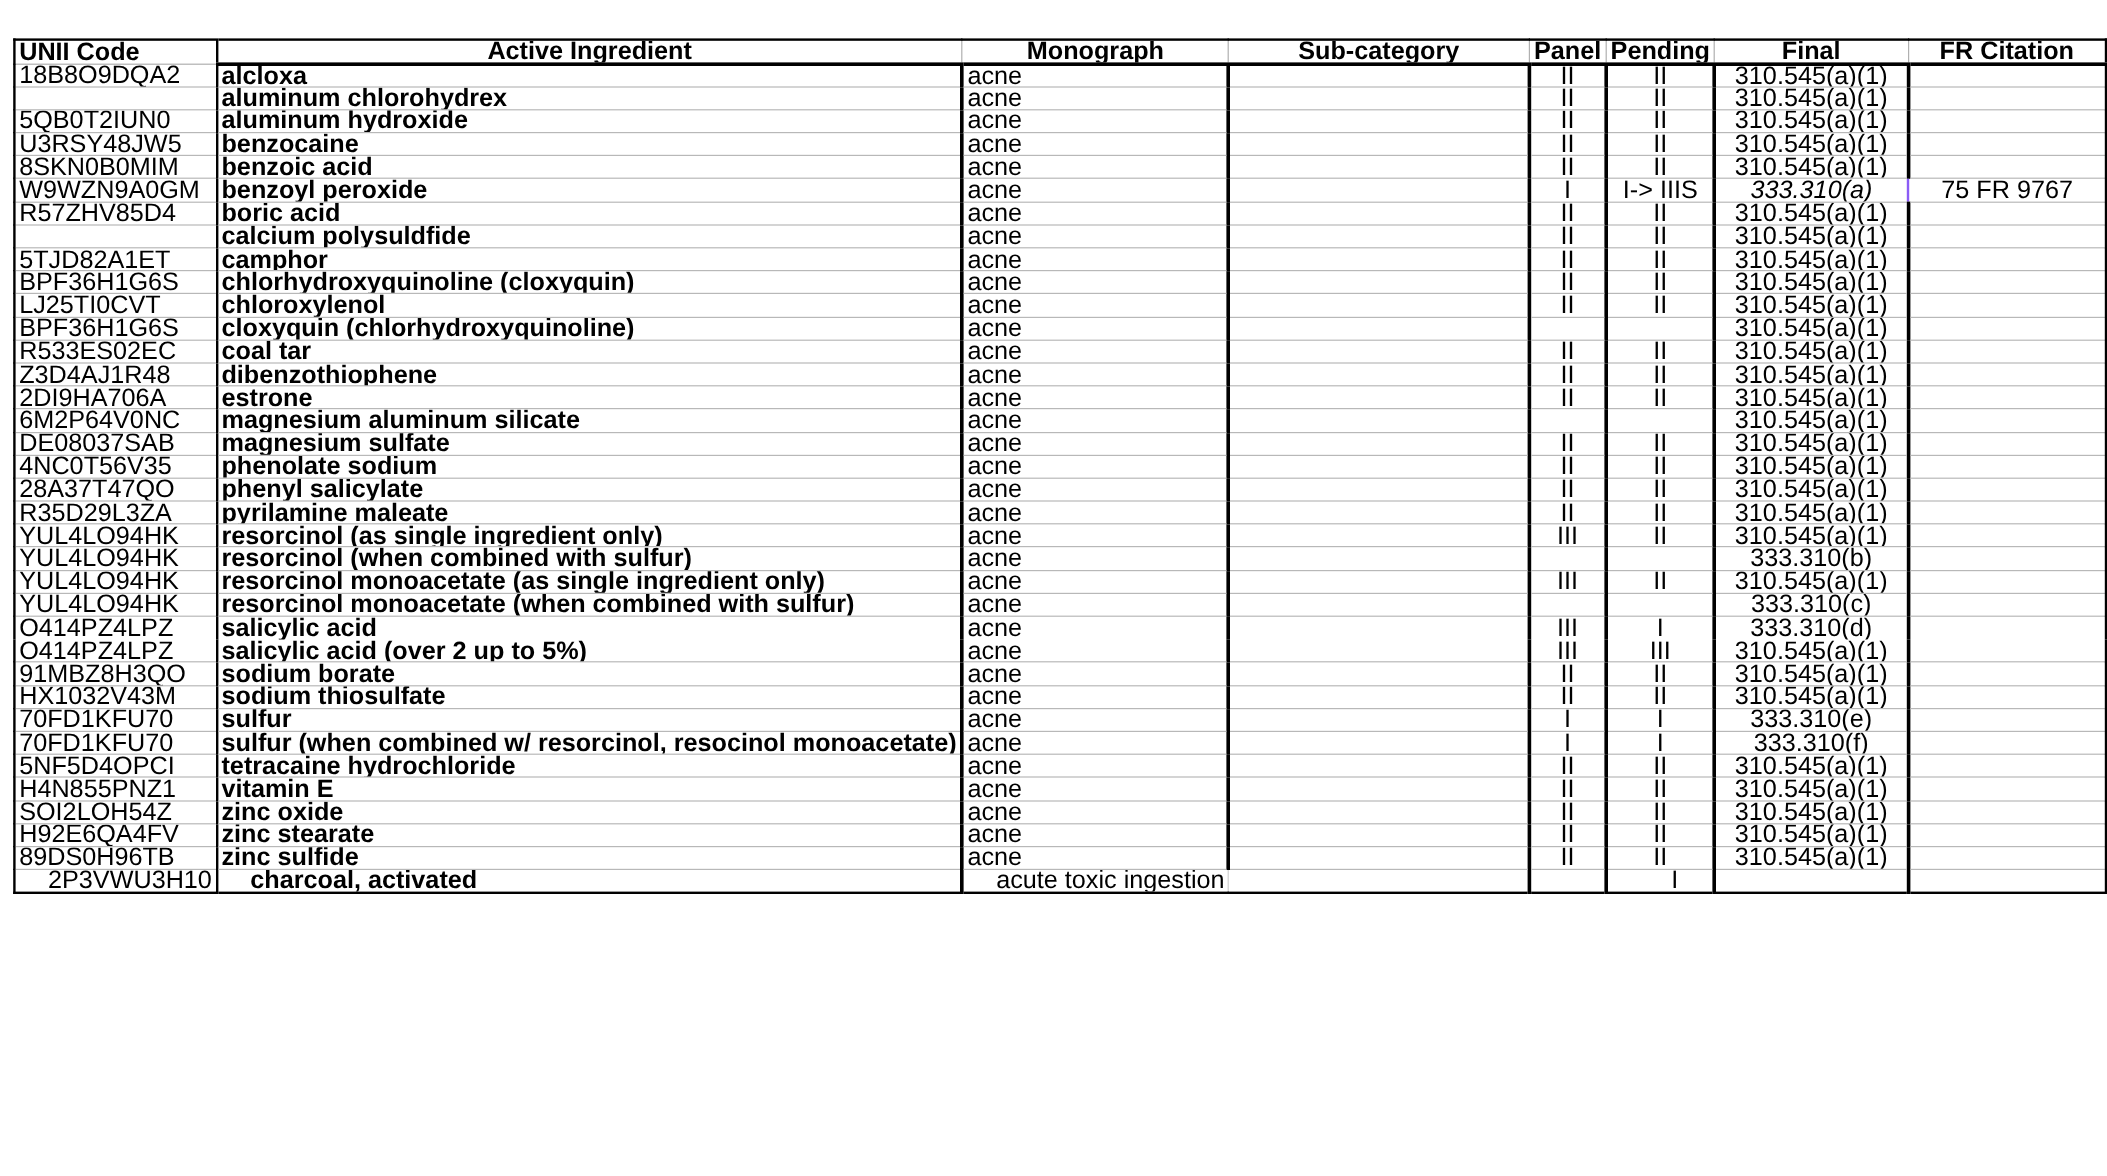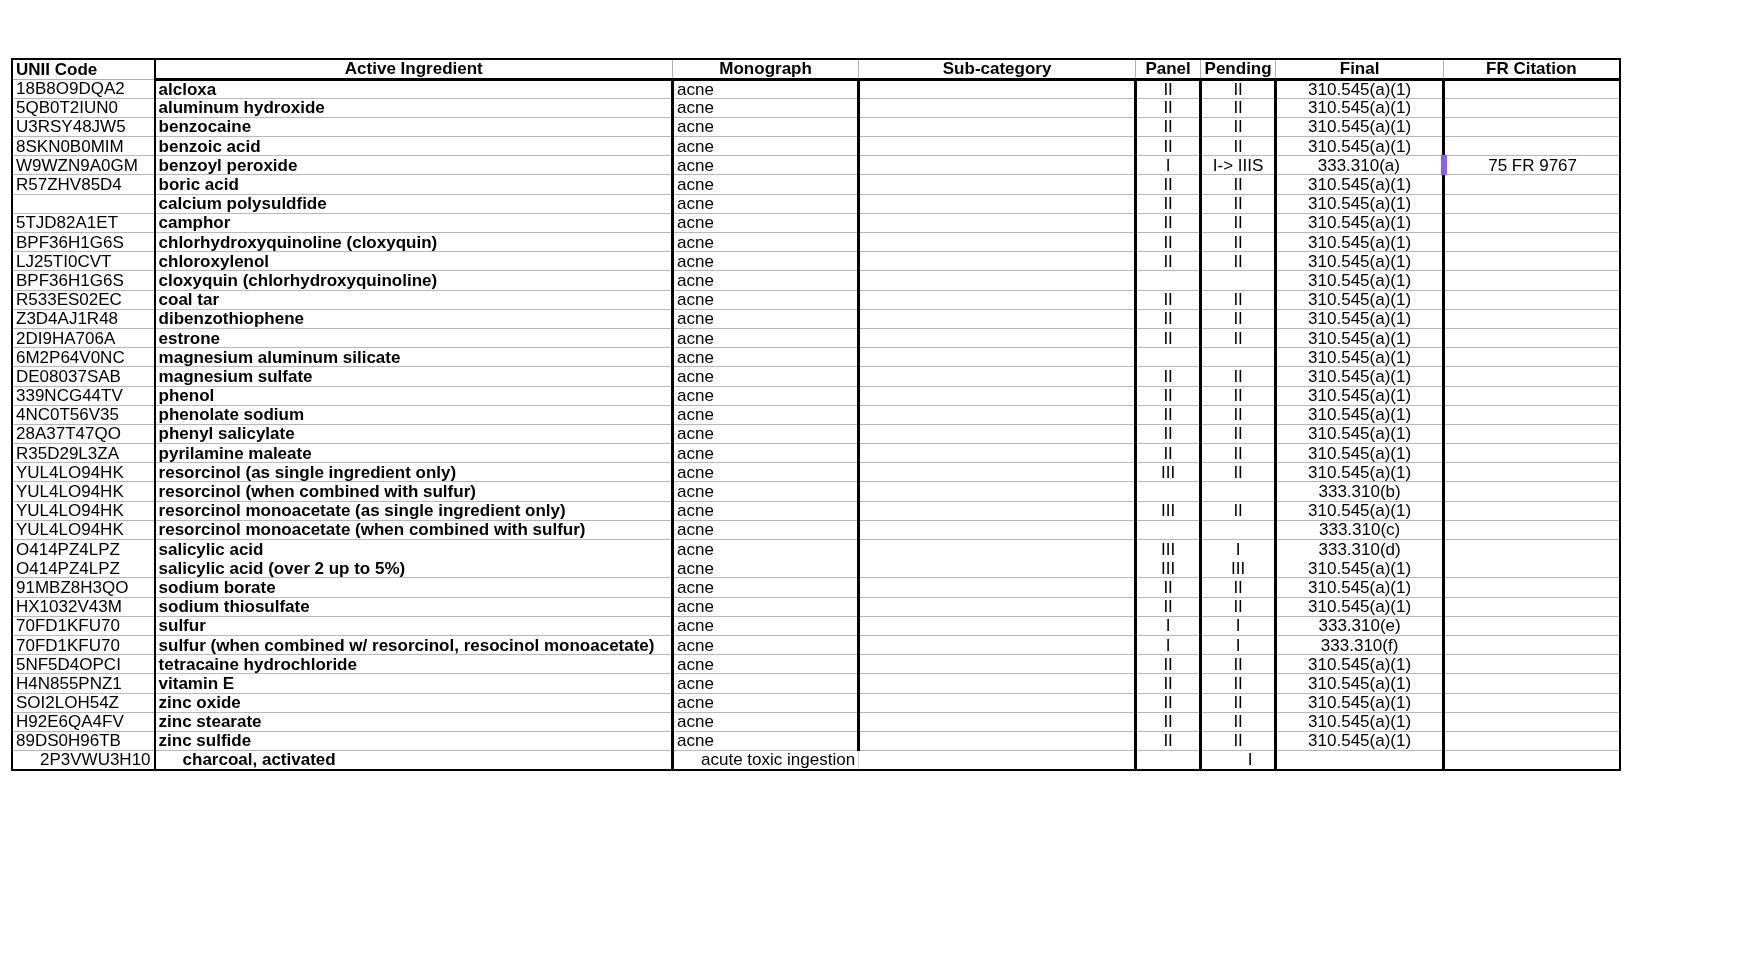--- a/index.html
+++ b/index.html
@@ -1,21 +1,21 @@
 <!DOCTYPE html>
 <html><head>
 <meta charset="utf-8">
 <style>
   html, body { margin: 0; padding: 0; background: #ffffff; }
   body { width: 1756px; height: 980px; position: relative; overflow: hidden;
          font-family: "Liberation Sans", sans-serif; color: #000; }
   table.grid {
-    position: absolute; left: 11px; top: 58px;
+    position: absolute; left: 11px; top: 32px;
     border-collapse: collapse; table-layout: fixed;
-    font-size: 17px; line-height: 17px;
+    font-size: 21px; line-height: 17px;
     border: 2px solid #000;
   }
   table.grid col.c-unii { width: 137px; }
   table.grid col.c-ing  { width: 518px; }
   table.grid col.c-mono { width: 138px; }
   table.grid col.c-sub  { width: 277px; }
   table.grid col.c-pan  { width: 65px; }
   table.grid col.c-pen  { width: 75px; }
   table.grid col.c-fin  { width: 168px; }
   table.grid col.c-fr   { width: 176px; }
@@ -30,21 +30,21 @@
   td { border-bottom: 1px solid #b8b8b8; }
   td.unii { border-right: 2px solid #000; }
   td.ing  { font-weight: bold; border-right: 3px solid #000; }
   td.mono { border-right: 3px solid #000; }
   td.sub  { border-right: 3px solid #000; }
   td.pan  { text-align: center; border-right: 3px solid #000; }
   td.pen  { text-align: center; border-right: 3px solid #000; }
   td.fin  { text-align: center; border-right: 3px solid #000; }
   td.fr   { text-align: center; }
 
-  tr.no-fr-border td.fin { border-right: 6px solid #8b5cf6; }
+  tr.no-fr-border td.fin { border-right: 2px solid #8b5cf6; font-style: italic; }
   tr.no-mono-border td.mono { border-right: 1px solid #d0d0d0; }
   tr.no-bottom td { border-bottom: none; }
   tr:last-child td { border-bottom: none; padding-left: 27px; }
 </style>
 </head>
 <body>
 
 <table class="grid">
   <colgroup>
     <col class="c-unii">
@@ -73,20 +73,30 @@
         <td class="unii">18B8O9DQA2</td>
         <td class="ing">alcloxa</td>
         <td class="mono">acne</td>
         <td class="sub"></td>
         <td class="pan">II</td>
         <td class="pen">II</td>
         <td class="fin">310.545(a)(1)</td>
         <td class="fr"></td>
       </tr>
       <tr>
+        <td class="unii"></td>
+        <td class="ing">aluminum chlorohydrex</td>
+        <td class="mono">acne</td>
+        <td class="sub"></td>
+        <td class="pan">II</td>
+        <td class="pen">II</td>
+        <td class="fin">310.545(a)(1)</td>
+        <td class="fr"></td>
+      </tr>
+      <tr>
         <td class="unii">5QB0T2IUN0</td>
         <td class="ing">aluminum hydroxide</td>
         <td class="mono">acne</td>
         <td class="sub"></td>
         <td class="pan">II</td>
         <td class="pen">II</td>
         <td class="fin">310.545(a)(1)</td>
         <td class="fr"></td>
       </tr>
       <tr>
@@ -223,30 +233,20 @@
         <td class="unii">DE08037SAB</td>
         <td class="ing">magnesium sulfate</td>
         <td class="mono">acne</td>
         <td class="sub"></td>
         <td class="pan">II</td>
         <td class="pen">II</td>
         <td class="fin">310.545(a)(1)</td>
         <td class="fr"></td>
       </tr>
       <tr>
-        <td class="unii">339NCG44TV</td>
-        <td class="ing">phenol</td>
-        <td class="mono">acne</td>
-        <td class="sub"></td>
-        <td class="pan">II</td>
-        <td class="pen">II</td>
-        <td class="fin">310.545(a)(1)</td>
-        <td class="fr"></td>
-      </tr>
-      <tr>
         <td class="unii">4NC0T56V35</td>
         <td class="ing">phenolate sodium</td>
         <td class="mono">acne</td>
         <td class="sub"></td>
         <td class="pan">II</td>
         <td class="pen">II</td>
         <td class="fin">310.545(a)(1)</td>
         <td class="fr"></td>
       </tr>
       <tr>

